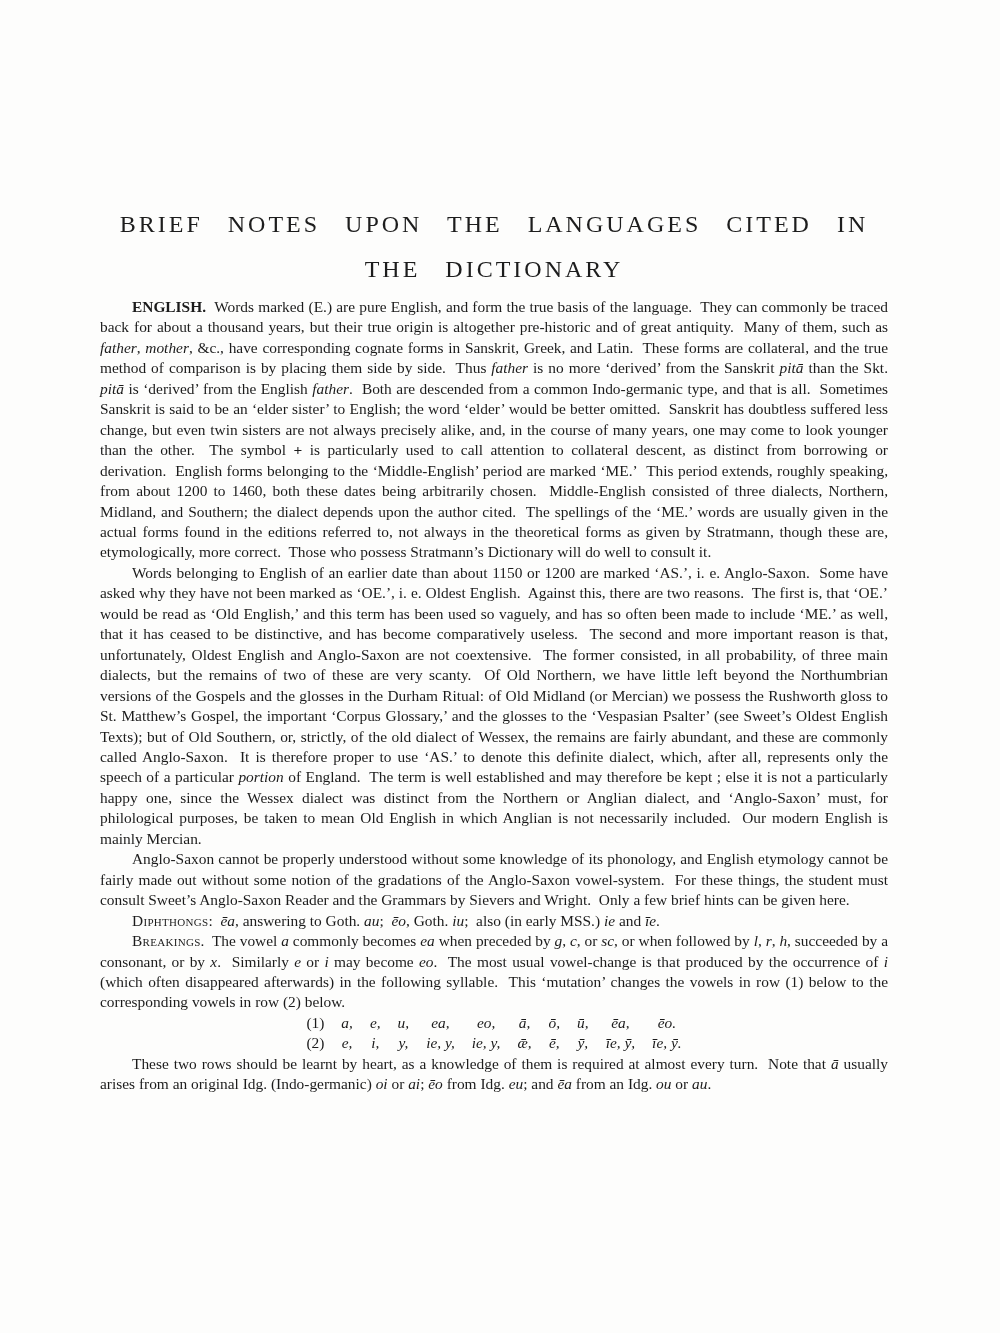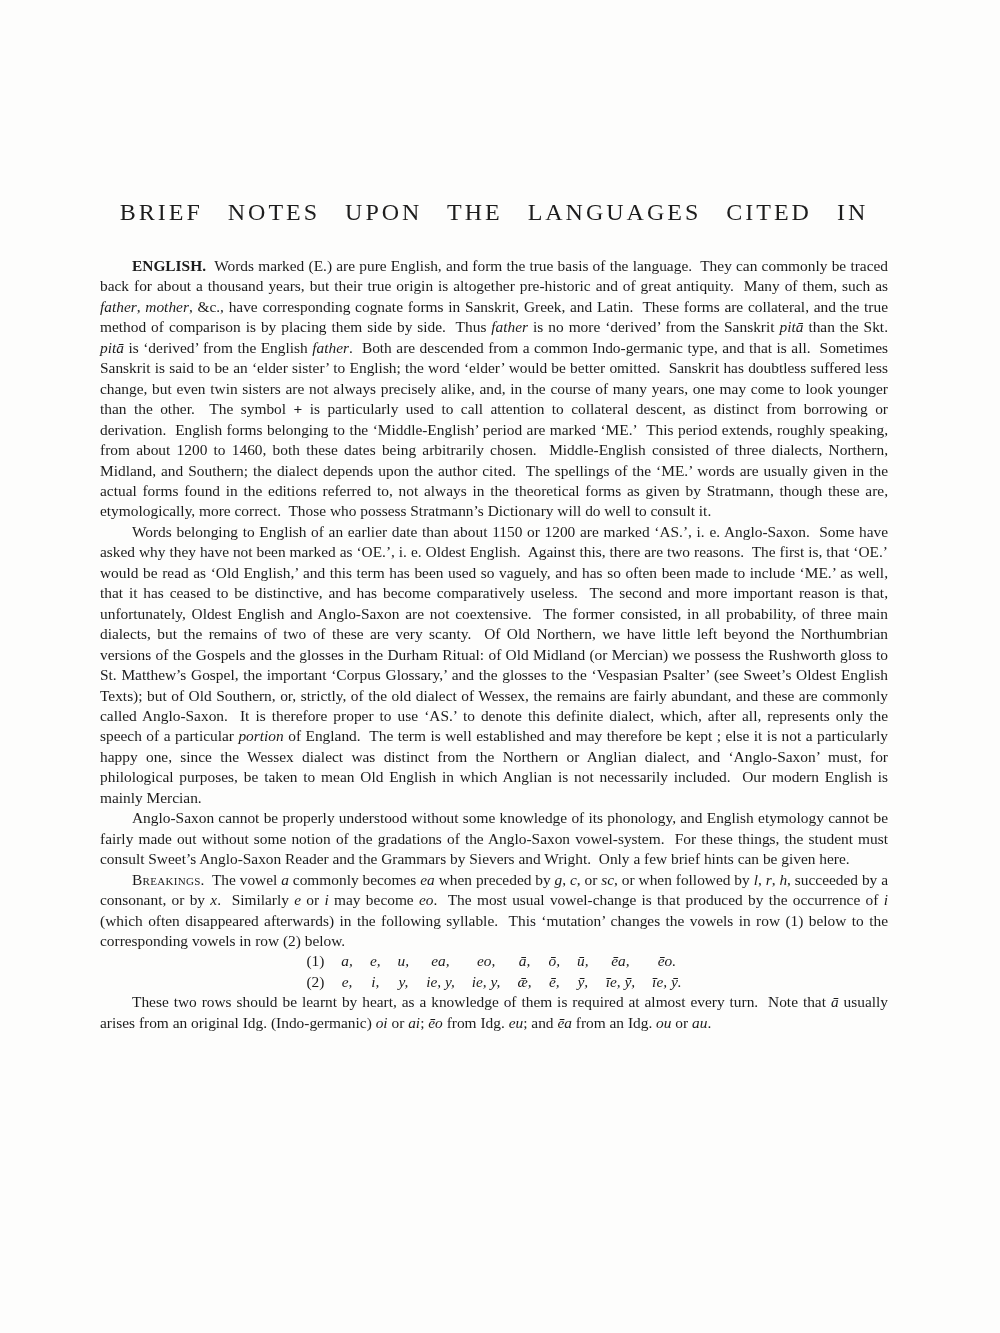--- a/index.html
+++ b/index.html
@@ -19,23 +19,23 @@
   .title {
     margin: 0;
     font-weight: normal;
     text-align: center;
     font-size: 24px;
     line-height: 33px;
     letter-spacing: 3px;
     word-spacing: 16px;
     color: #1d1d1d;
   }
-  .title span { display: block; }
+  .title span { display: block; margin-top: 12px; }
   .body-text {
-    margin-top: 27px;
+    margin-top: 11px;
     font-size: 15.4px;
     line-height: 20.45px;
     text-align: justify;
     color: #1b1b1b;
   }
   .body-text p {
     margin: 0;
     text-indent: 32px;
     text-align: justify;
   }
@@ -52,26 +52,28 @@
   }
   .mutation .cell { font-style: italic; }
   .mutation .lbl { font-style: normal; }
 </style>
 </head>
 <body>
 
 <div class="page">
   <h1 class="title">
     <span>BRIEF NOTES UPON THE LANGUAGES CITED IN</span>
+    <span>THE DICTIONARY</span>
   </h1>
 
   <div class="body-text">
     <p><b>ENGLISH.</b>&nbsp; Words marked (E.) are pure English, and form the true basis of the language.&nbsp; They can commonly be traced back for about a thousand years, but their true origin is altogether pre-historic and of great antiquity.&nbsp; Many of them, such as <i>father</i>, <i>mother</i>, &amp;c., have corresponding cognate forms in Sanskrit, Greek, and Latin.&nbsp; These forms are collateral, and the true method of comparison is by placing them side by side.&nbsp; Thus <i>father</i> is no more ‘derived’ from the Sanskrit <i>pitā</i> than the Skt. <i>pitā</i> is ‘derived’ from the English <i>father</i>.&nbsp; Both are descended from a common Indo-germanic type, and that is all.&nbsp; Sometimes Sanskrit is said to be an ‘elder sister’ to English; the word ‘elder’ would be better omitted.&nbsp; Sanskrit has doubtless suffered less change, but even twin sisters are not always precisely alike, and, in the course of many years, one may come to look younger than the other.&nbsp; The symbol <b>+</b> is particularly used to call attention to collateral descent, as distinct from borrowing or derivation.&nbsp; English forms belonging to the ‘Middle-English’ period are marked ‘ME.’&nbsp; This period extends, roughly speaking, from about 1200 to 1460, both these dates being arbitrarily chosen.&nbsp; Middle-English consisted of three dialects, Northern, Midland, and Southern; the dialect depends upon the author cited.&nbsp; The spellings of the ‘ME.’ words are usually given in the actual forms found in the editions referred to, not always in the theoretical forms as given by Stratmann, though these are, etymologically, more correct.&nbsp; Those who possess Stratmann’s Dictionary will do well to consult it.</p>
     <p>Words belonging to English of an earlier date than about 1150 or 1200 are marked ‘AS.’, i. e. Anglo-Saxon.&nbsp; Some have asked why they have not been marked as ‘OE.’, i. e. Oldest English.&nbsp; Against this, there are two reasons.&nbsp; The first is, that ‘OE.’ would be read as ‘Old English,’ and this term has been used so vaguely, and has so often been made to include ‘ME.’ as well, that it has ceased to be distinctive, and has become comparatively useless.&nbsp; The second and more important reason is that, unfortunately, Oldest English and Anglo-Saxon are not coextensive.&nbsp; The former consisted, in all probability, of three main dialects, but the remains of two of these are very scanty.&nbsp; Of Old Northern, we have little left beyond the Northumbrian versions of the Gospels and the glosses in the Durham Ritual: of Old Midland (or Mercian) we possess the Rushworth gloss to St. Matthew’s Gospel, the important ‘Corpus Glossary,’ and the glosses to the ‘Vespasian Psalter’ (see Sweet’s Oldest English Texts); but of Old Southern, or, strictly, of the old dialect of Wessex, the remains are fairly abundant, and these are commonly called Anglo-Saxon.&nbsp; It is therefore proper to use ‘AS.’ to denote this definite dialect, which, after all, represents only the speech of a particular <i>portion</i> of England.&nbsp; The term is well established and may therefore be kept ; else it is not a particularly happy one, since the Wessex dialect was distinct from the Northern or Anglian dialect, and ‘Anglo-Saxon’ must, for philological purposes, be taken to mean Old English in which Anglian is not necessarily included.&nbsp; Our modern English is mainly Mercian.</p>
     <p>Anglo-Saxon cannot be properly understood without some knowledge of its phonology, and English etymology cannot be fairly made out without some notion of the gradations of the Anglo-Saxon vowel-system.&nbsp; For these things, the student must consult Sweet’s Anglo-Saxon Reader and the Grammars by Sievers and Wright.&nbsp; Only a few brief hints can be given here.</p>
+    <p><sc>Diphthongs</sc>:&nbsp; <i>ēa</i>, answering to Goth. <i>au</i>;&nbsp; <i>ēo</i>, Goth. <i>iu</i>;&nbsp; also (in early MSS.) <i>ie</i> and <i>īe</i>.</p>
     <p><sc>Breakings</sc>.&nbsp; The vowel <i>a</i> commonly becomes <i>ea</i> when preceded by <i>g</i>, <i>c</i>, or <i>sc</i>, or when followed by <i>l</i>, <i>r</i>, <i>h</i>, succeeded by a consonant, or by <i>x</i>.&nbsp; Similarly <i>e</i> or <i>i</i> may become <i>eo</i>.&nbsp; The most usual vowel-change is that produced by the occurrence of <i>i</i> (which often disappeared afterwards) in the following syllable.&nbsp; This ‘mutation’ changes the vowels in row (1) below to the corresponding vowels in row (2) below.</p>
 
     <div class="mutation">
       <span class="lbl">(1)</span>
       <span class="cell">a,</span>
       <span class="cell">e,</span>
       <span class="cell">u,</span>
       <span class="cell">ea,</span>
       <span class="cell">eo,</span>
       <span class="cell">ā,</span>

